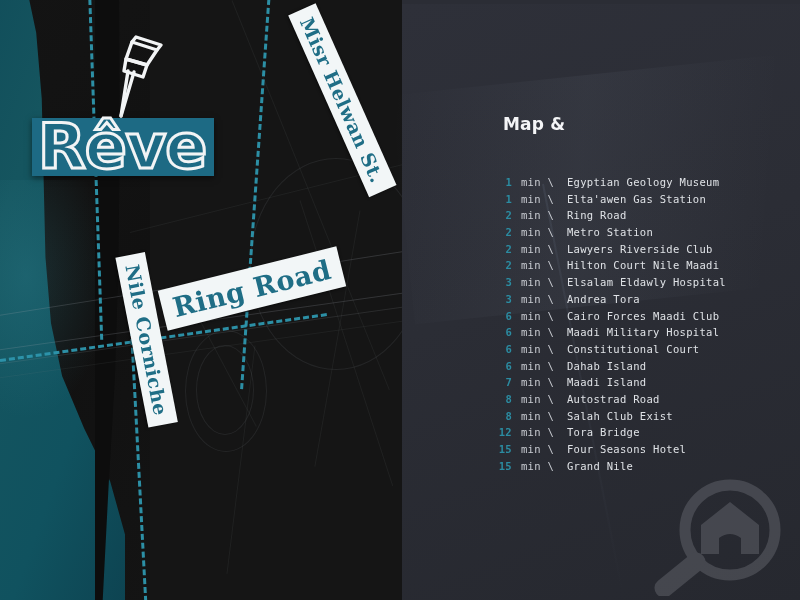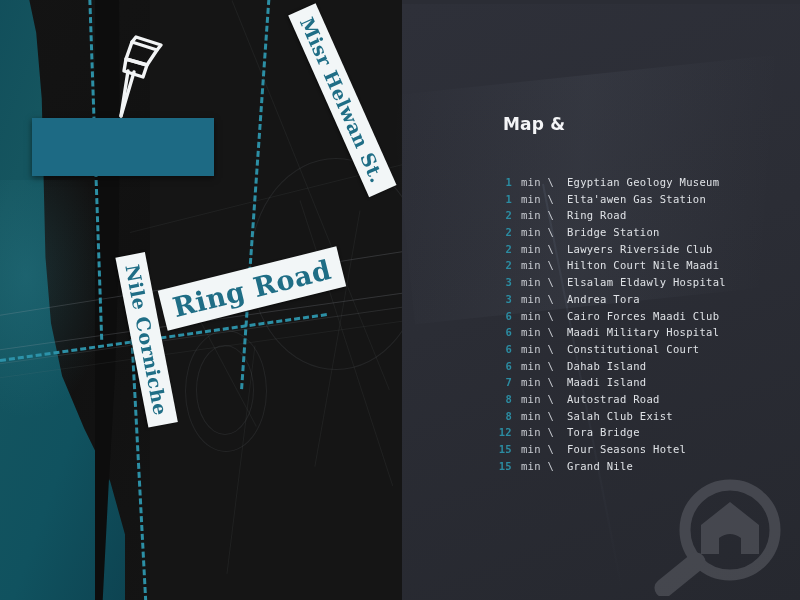--- a/index.html
+++ b/index.html
@@ -122,20 +122,21 @@
           <path d="M20 43 L13 88"></path>
           <path d="M26 44 L13 88"></path>
           <path d="M18 31 L16 43 L35 49 L39 37 Z"></path>
           <path d="M18 31 L24 14 L49 22 L39 37 Z"></path>
           <path d="M24 14 L28 9 L53 17 L49 22"></path>
         </g>
       </svg>
     </div>
 
     <div class="logo-box"></div>
+    <div class="logo-text">Rêve</div>
 
     <div class="mlabel" id="lbl-misr">Misr Helwan St.</div>
     <div class="mlabel" id="lbl-nile">Nile Corniche</div>
     <div class="mlabel" id="lbl-ring">Ring Road</div>
   </div>
 
   <div class="panel">
     <div class="panel-streak"></div>
     <div class="panel-streak2"></div>
 
@@ -155,21 +156,21 @@
           <span class="spot-name">Elta'awen Gas Station</span>
         </div>
         <div class="spot-row">
           <span class="spot-min">2</span>
           <span class="spot-unit">min \</span>
           <span class="spot-name">Ring Road</span>
         </div>
         <div class="spot-row">
           <span class="spot-min">2</span>
           <span class="spot-unit">min \</span>
-          <span class="spot-name">Bridge Station</span>
+          <span class="spot-name">Metro Station</span>
         </div>
         <div class="spot-row">
           <span class="spot-min">2</span>
           <span class="spot-unit">min \</span>
           <span class="spot-name">Lawyers Riverside Club</span>
         </div>
         <div class="spot-row">
           <span class="spot-min">2</span>
           <span class="spot-unit">min \</span>
           <span class="spot-name">Hilton Court Nile Maadi</span>

